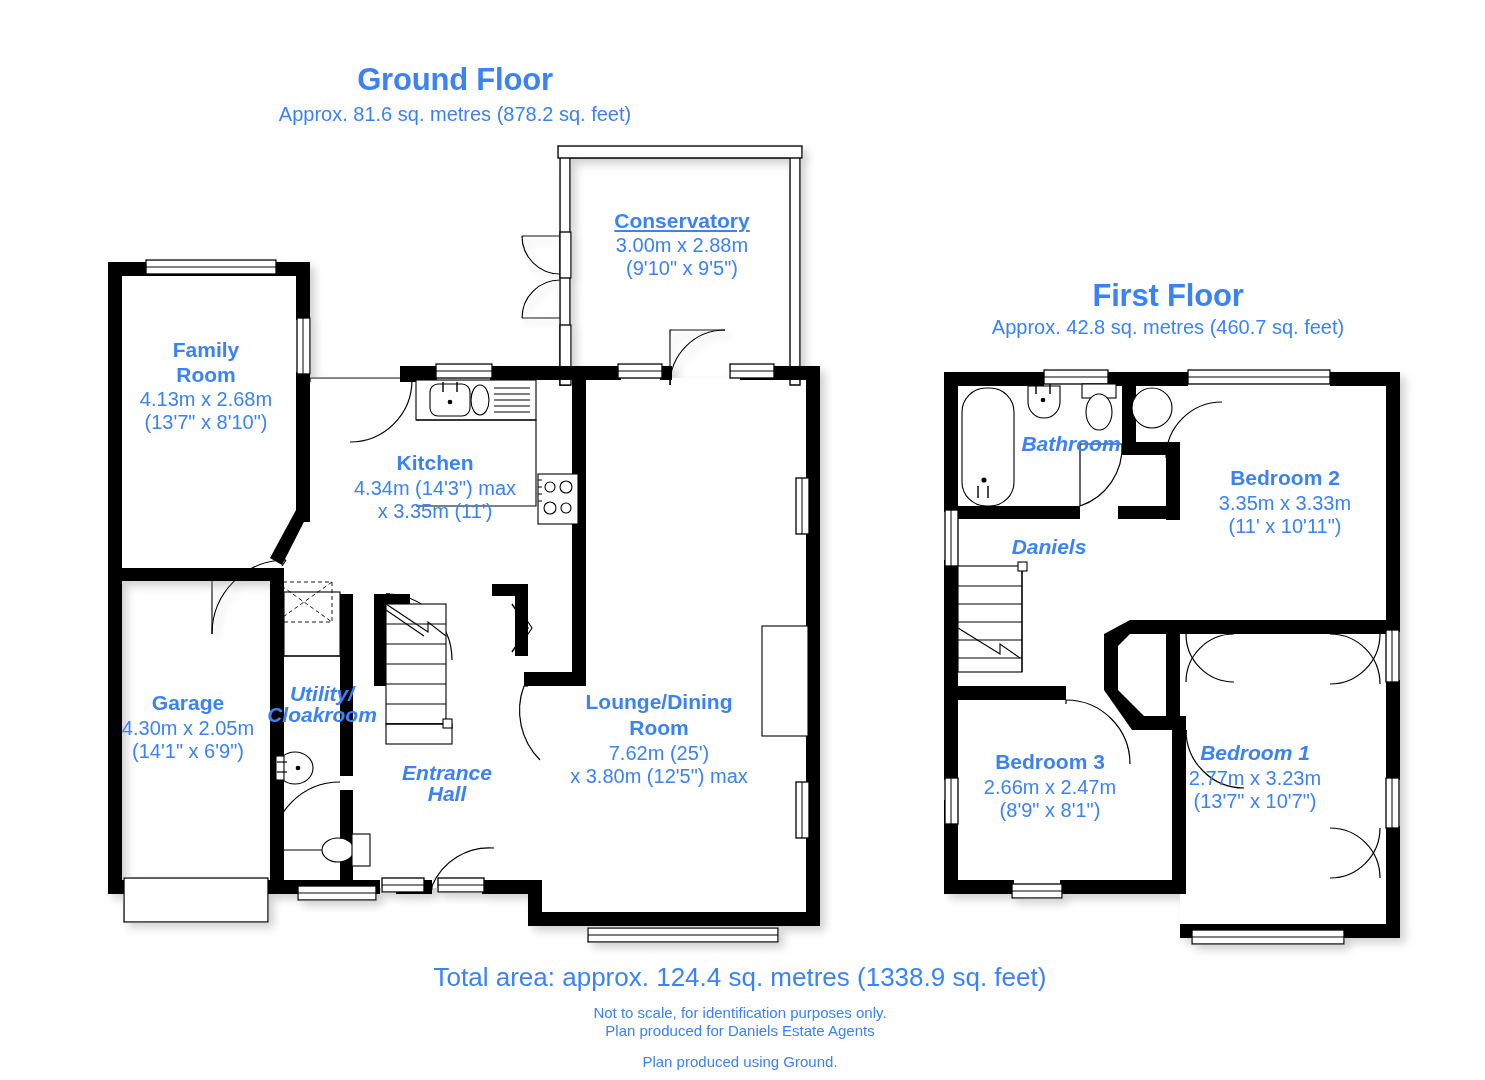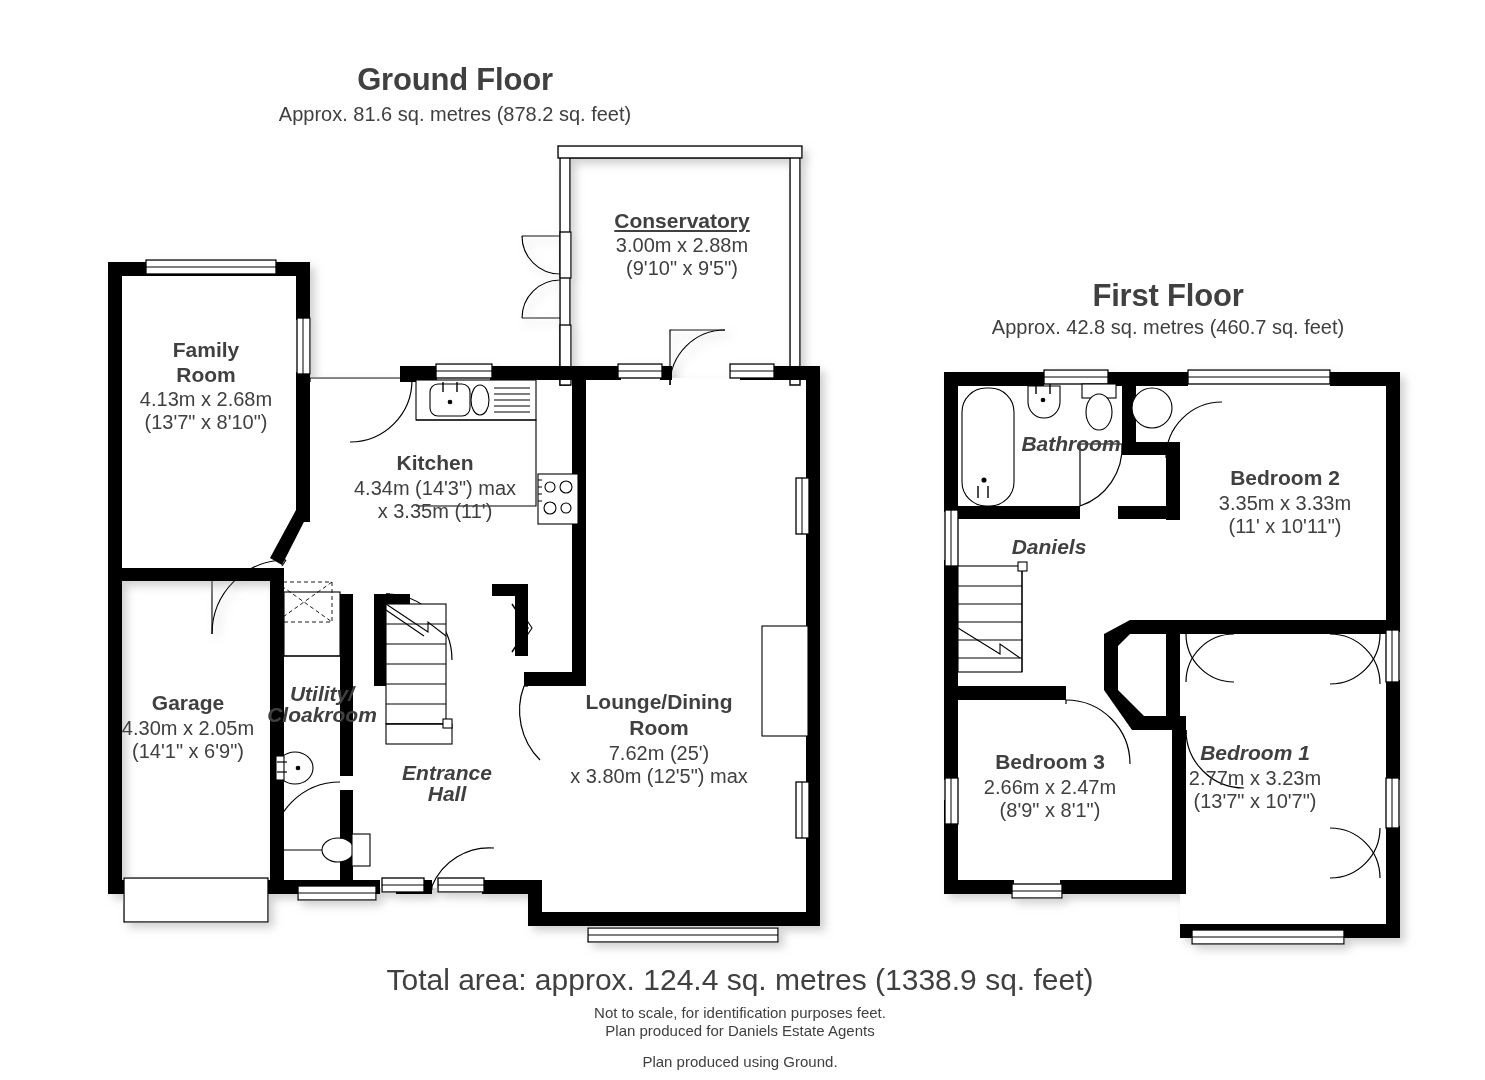--- a/index.html
+++ b/index.html
@@ -23,21 +23,21 @@
     position: absolute;
     left: 0; top: 0;
     width: 1485px;
     height: 1080px;
   }
   .txt {
     position: absolute;
     text-align: center;
     white-space: pre;
     line-height: 1.14;
-    color: #404040;
+    color: #3b82f6;
   }
   .floor-title {
     font-size: 31px;
     font-weight: bold;
     letter-spacing: -0.2px;
   }
   .floor-sub {
     font-size: 20px;
     font-weight: normal;
   }
@@ -49,21 +49,21 @@
     font-size: 20px;
     font-weight: normal;
     text-align: center;
   }
   .room-name-only {
     font-size: 21px;
     font-weight: bold;
     font-style: italic;
   }
   .total-area {
-    font-size: 30px;
+    font-size: 26px;
     font-weight: normal;
   }
   .note {
     font-size: 15px;
     font-weight: normal;
     line-height: 1.25;
   }
   .note2 {
     font-size: 15px;
     font-weight: normal;
@@ -454,17 +454,17 @@
 
   <div class="txt room-name ctr" style="left:1050px; top:750px; width:240px;">Bedroom 3</div>
   <div class="txt room-dims ctr" style="left:1050px; top:776px; width:260px;">2.66m x 2.47m</div>
   <div class="txt room-dims ctr" style="left:1050px; top:799px; width:260px;">(8'9" x 8'1")</div>
 
   <div class="txt room-name ctr" style="left:1255px; top:741px; width:240px;font-style:italic;">Bedroom 1</div>
   <div class="txt room-dims ctr" style="left:1255px; top:767px; width:260px;">2.77m x 3.23m</div>
   <div class="txt room-dims ctr" style="left:1255px; top:790px; width:260px;">(13'7" x 10'7")</div>
 
   <div class="txt total-area ctr" style="left:740px; top:963px; width:900px;">Total area: approx. 124.4 sq. metres (1338.9 sq. feet)</div>
-  <div class="txt note ctr" style="left:740px; top:1004px; width:700px;">Not to scale, for identification purposes feet.</div>
+  <div class="txt note ctr" style="left:740px; top:1004px; width:700px;">Not to scale, for identification purposes only.</div>
   <div class="txt note ctr" style="left:740px; top:1022px; width:700px;">Plan produced for Daniels Estate Agents</div>
   <div class="txt note2 ctr" style="left:740px; top:1053px; width:700px;">Plan produced using Ground.</div>
 
 </div>
 
 </body></html>

